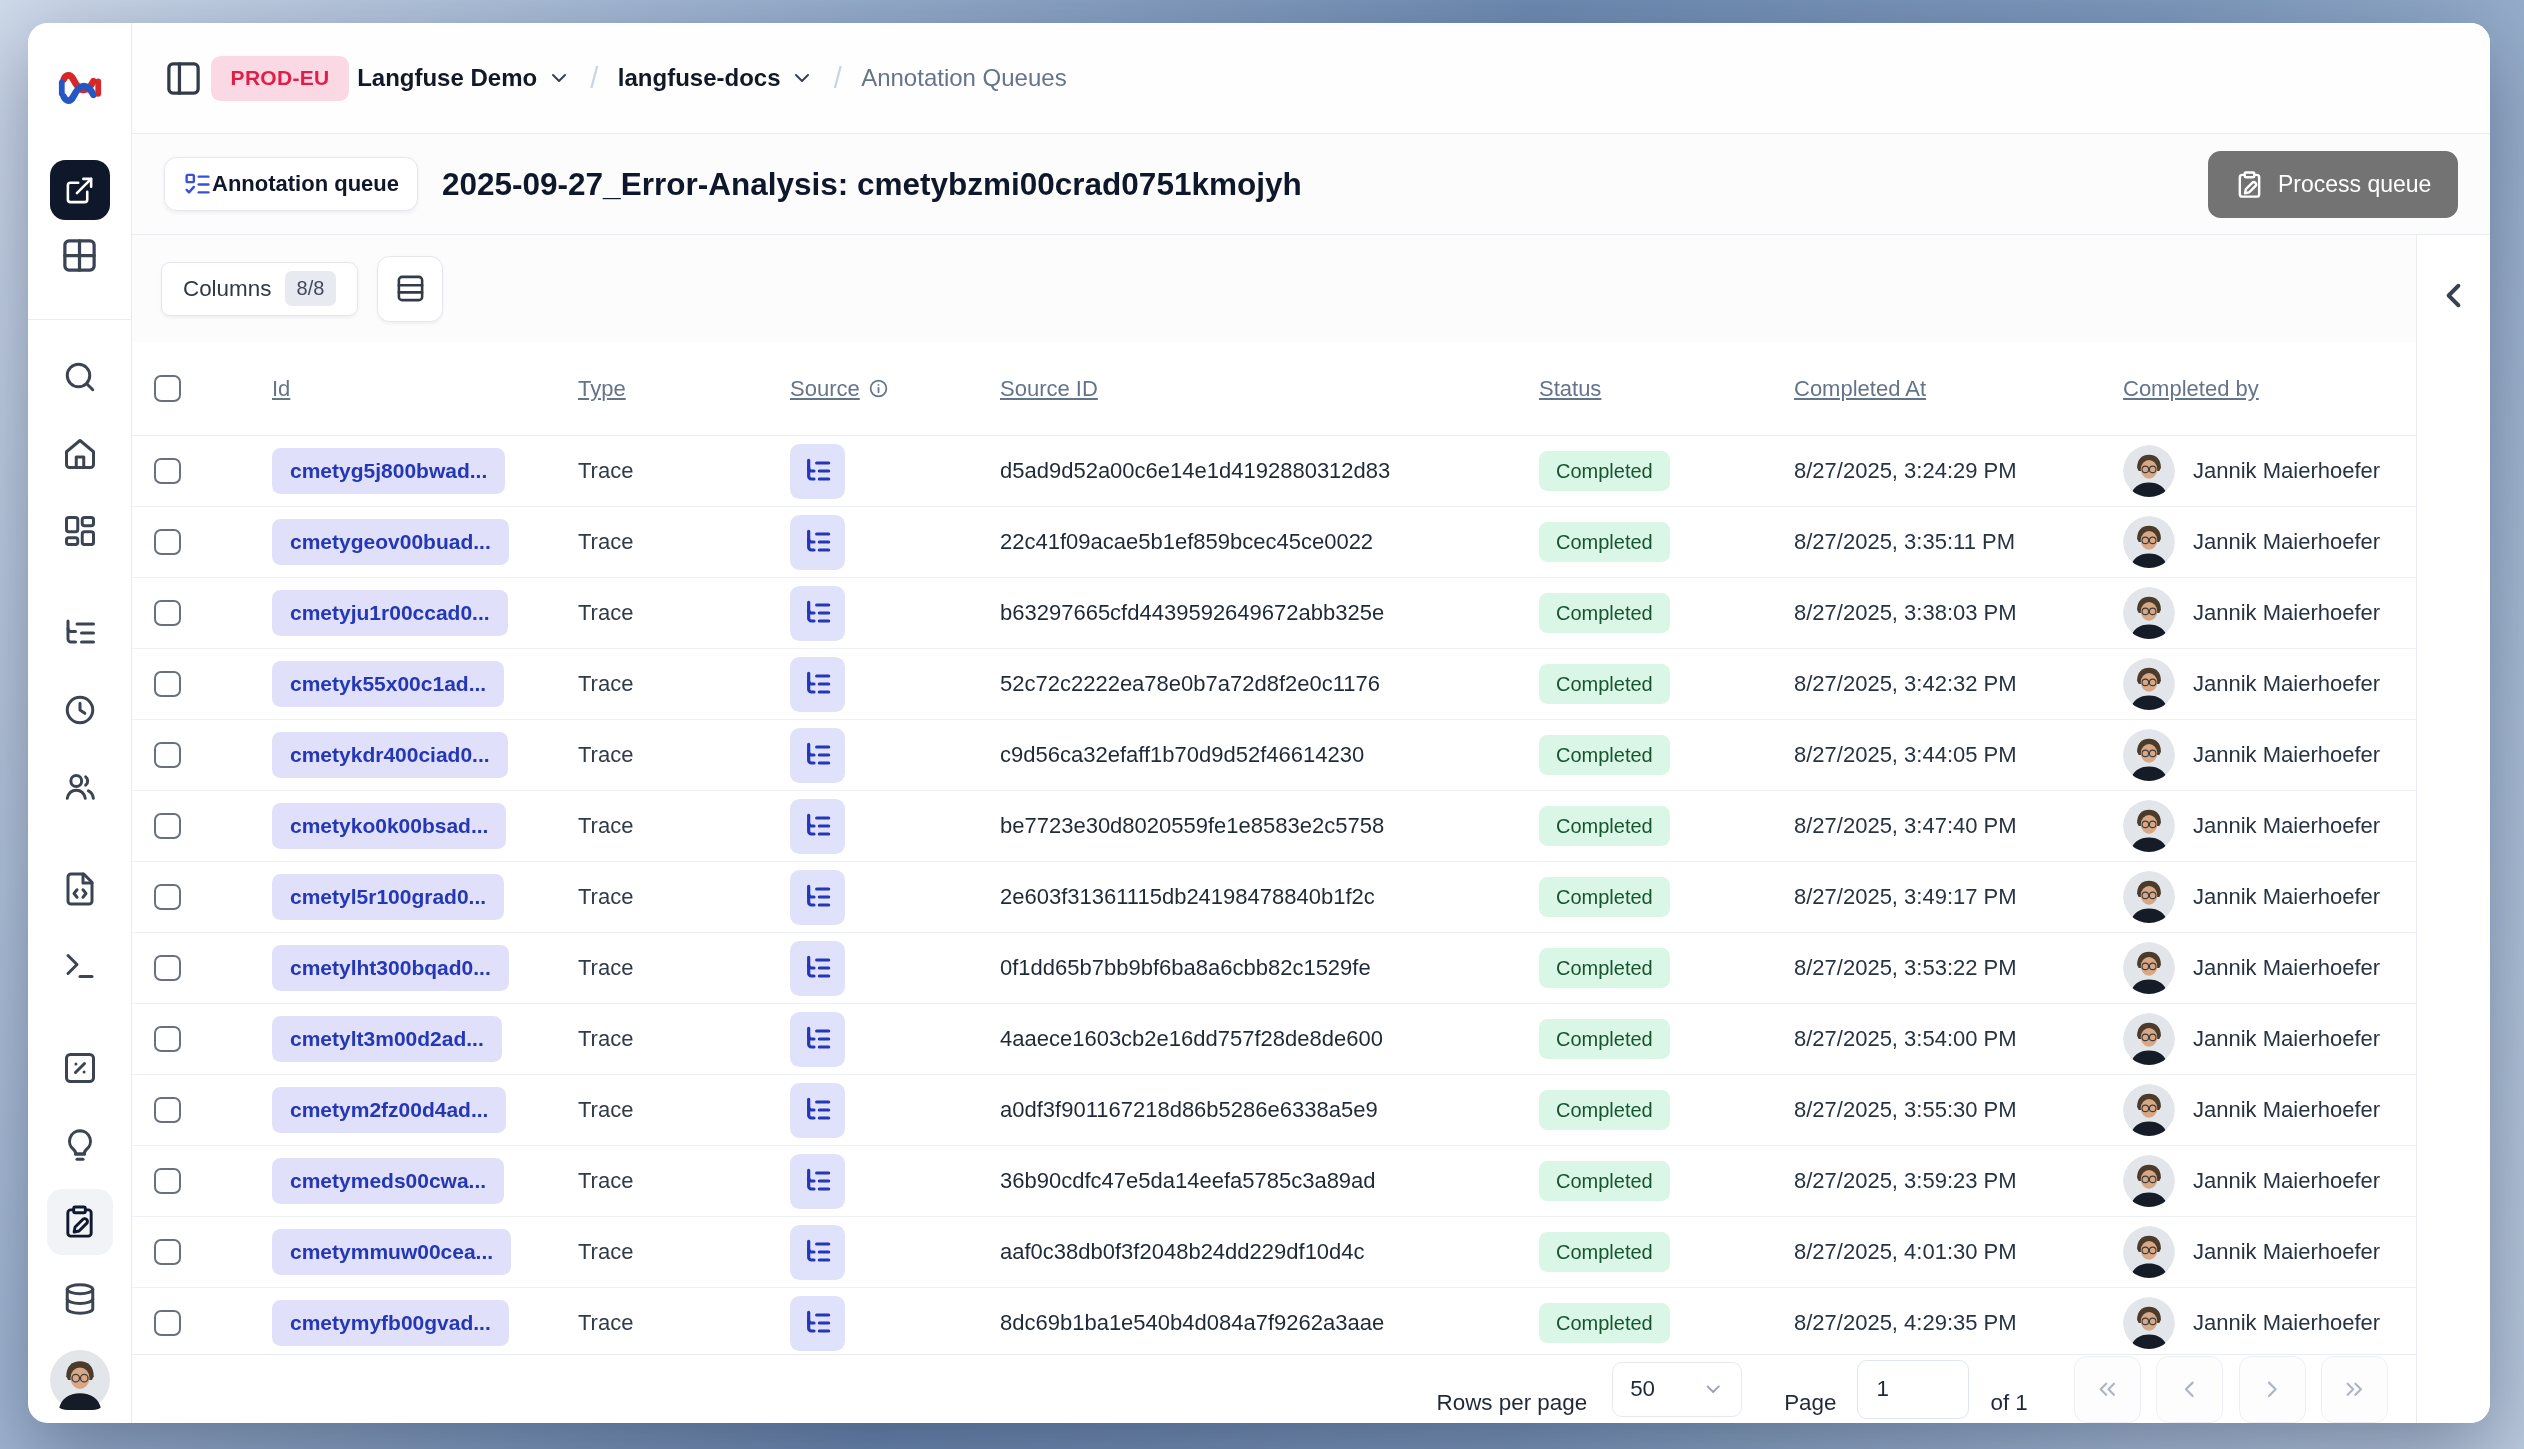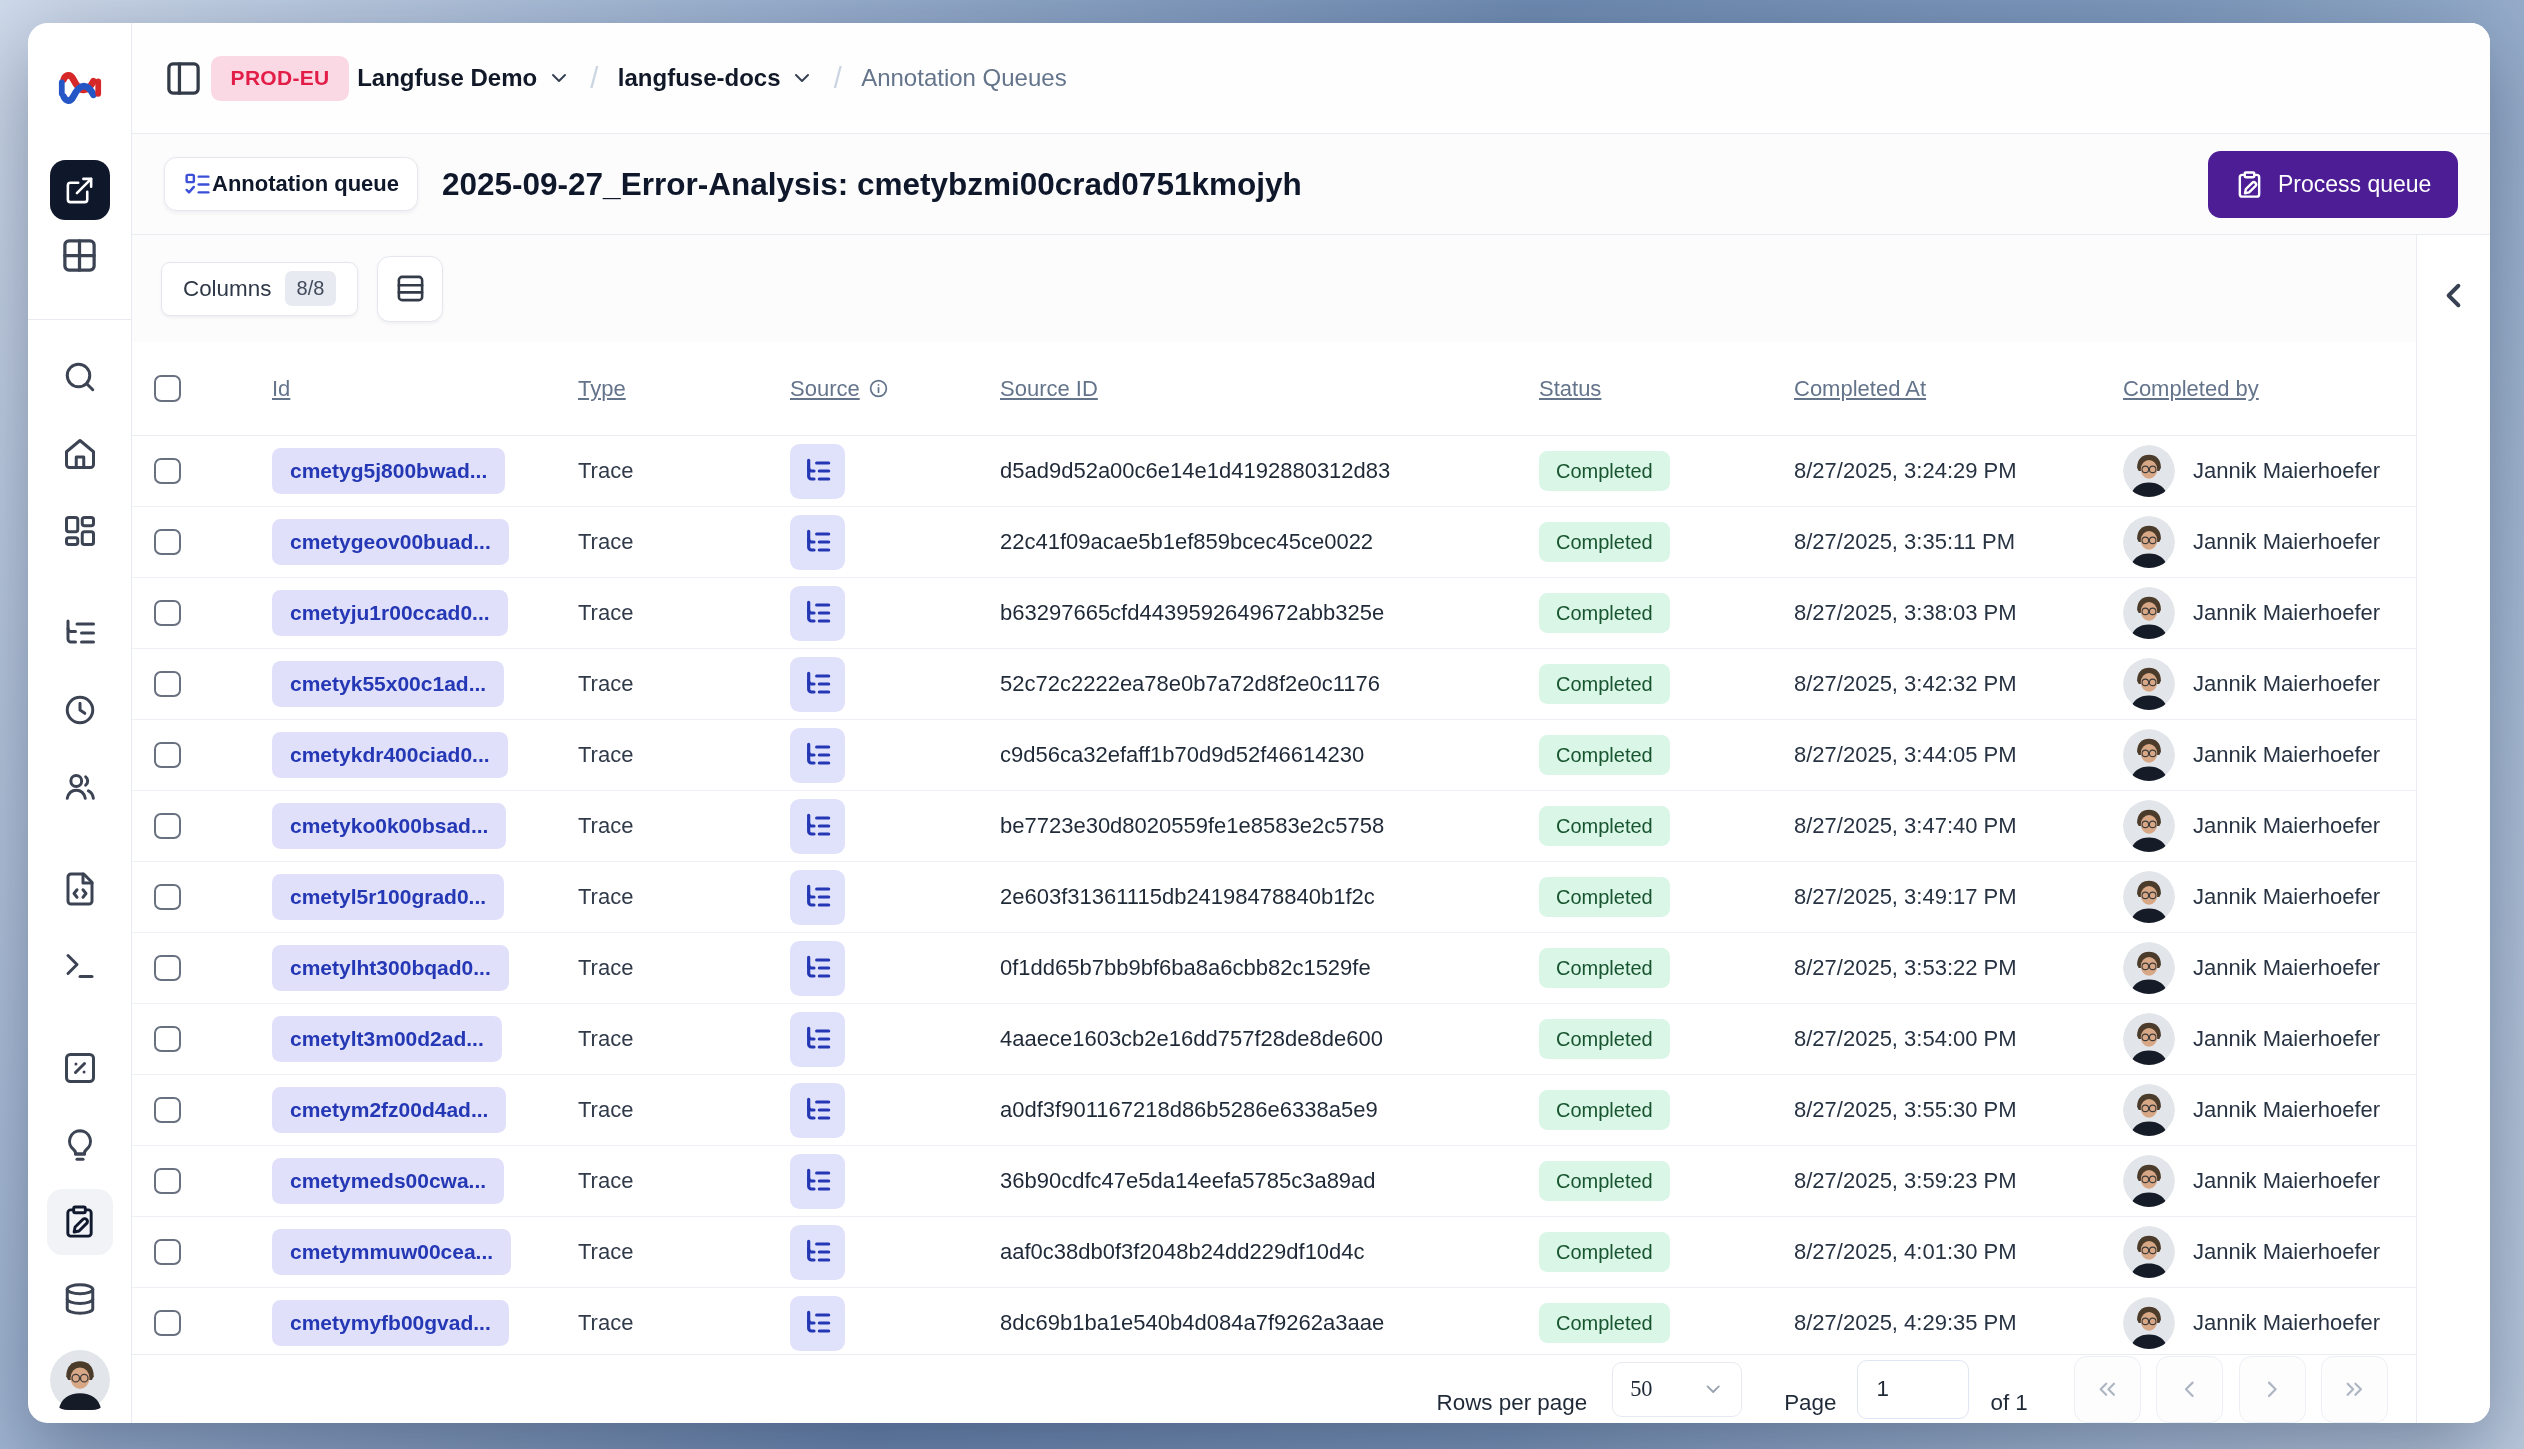--- a/index.html
+++ b/index.html
@@ -69,21 +69,21 @@
     display: flex; align-items: center; gap: 0; background: #fff;
     border: 1.4px solid #e4e8ee; border-radius: 12.6px; padding: 11.2px 18px;
     box-shadow: 0 1.4px 4.2px rgba(16,24,40,.06); cursor: pointer;
   }
   .queue-badge .icon { width: 29px; height: 29px; color: #3b4fd8; }
   .queue-badge .icon svg { width: 100%; height: 100%; }
   .queue-badge .label { font-size: 22px; font-weight: 600; color: #0f172a; }
   .page-title { font-size: 31.5px; font-weight: 700; color: #0f172a; }
   .spacer { flex: 1; }
   .process-btn {
-    display: flex; align-items: center; gap: 14px; background: #4c1d95; color: #fff;
+    display: flex; align-items: center; gap: 14px; background: #737373; color: #fff;
     border: none; border-radius: 12.6px; padding: 0 26.6px; height: 67px; font-size: 23px;
     font-weight: 500; font-family: inherit; cursor: pointer;
   }
   .process-btn .icon { width: 29px; height: 29px; color: #fff; }
   .process-btn .icon svg { width: 100%; height: 100%; }
   
   .content { flex: 1; display: flex; min-height: 0; }
   .main { flex: 1; display: flex; flex-direction: column; min-width: 0; border-right: 1.4px solid #e9edf2; }
   .rail { width: 73px; flex: 0 0 73px; display: flex; justify-content: center; background: #fff; }
   .rail-collapse { margin-top: 41px; width: 39px; height: 39px; color: #374151; cursor: pointer; }
@@ -139,21 +139,21 @@
   .avatar svg { width: 100%; height: 100%; }
   
   .tfooter {
     margin-top: auto; height: 69px; flex: 0 0 69px; border-top: 1.4px solid #e9edf2;
     display: flex; align-items: center; justify-content: flex-end; gap: 25px; padding: 0 28px; background: #fff;
   }
   .f-label { font-size: 22.4px; color: #1f2937; margin-top: 28px; }
   .select-box {
     display: flex; align-items: center; justify-content: space-between; gap: 14px;
     border: 1.4px solid #e6eaf0; border-radius: 9.8px; height: 55px; padding: 0 17px; min-width: 130px;
-    font-size: 22.4px; color: #1f2937; cursor: pointer; background: #fff; font-family: Liberation Serif, serif;
+    font-size: 22.4px; color: #1f2937; cursor: pointer; background: #fff;
   }
   .select-box .chev { width: 22.4px; height: 22.4px; color: #9aa3b2; }
   .select-box .chev svg { width: 100%; height: 100%; }
   .page-group { display: flex; align-items: center; gap: 21px; margin-left: 17px; }
   .page-input {
     width: 112px; height: 59px; border: 1.4px solid #dfe5f1; border-radius: 9.8px; font-size: 22.4px;
     padding: 0 18px; color: #1f2937; font-family: inherit; outline: none; background: #fff;
   }
   .pager { display: flex; gap: 15.4px; margin-left: 21px; }
   .pager-btn {

